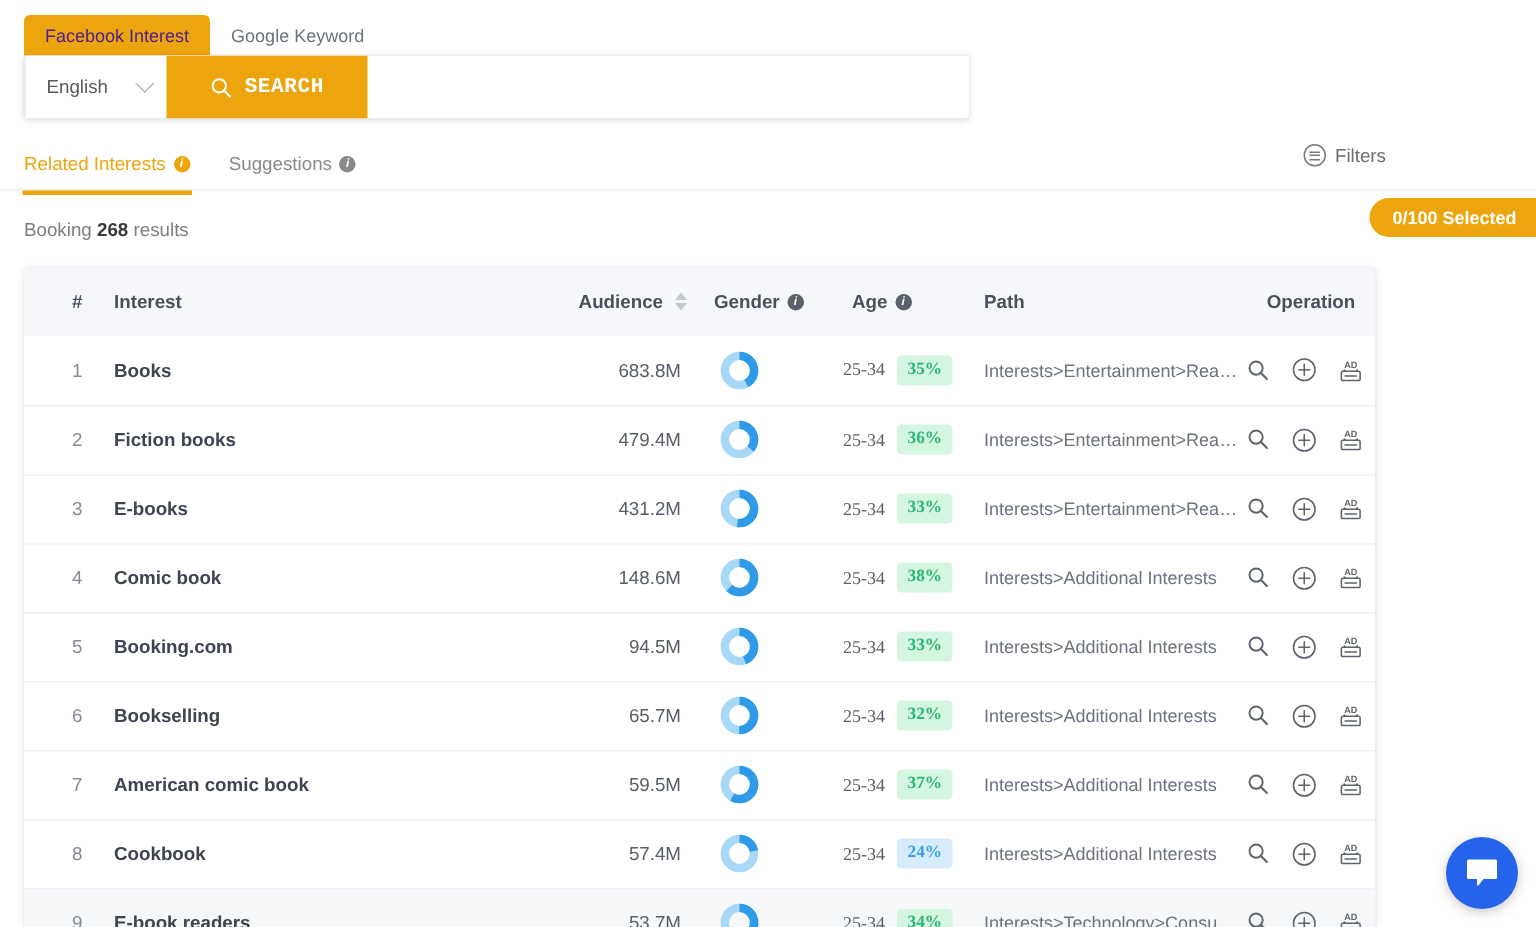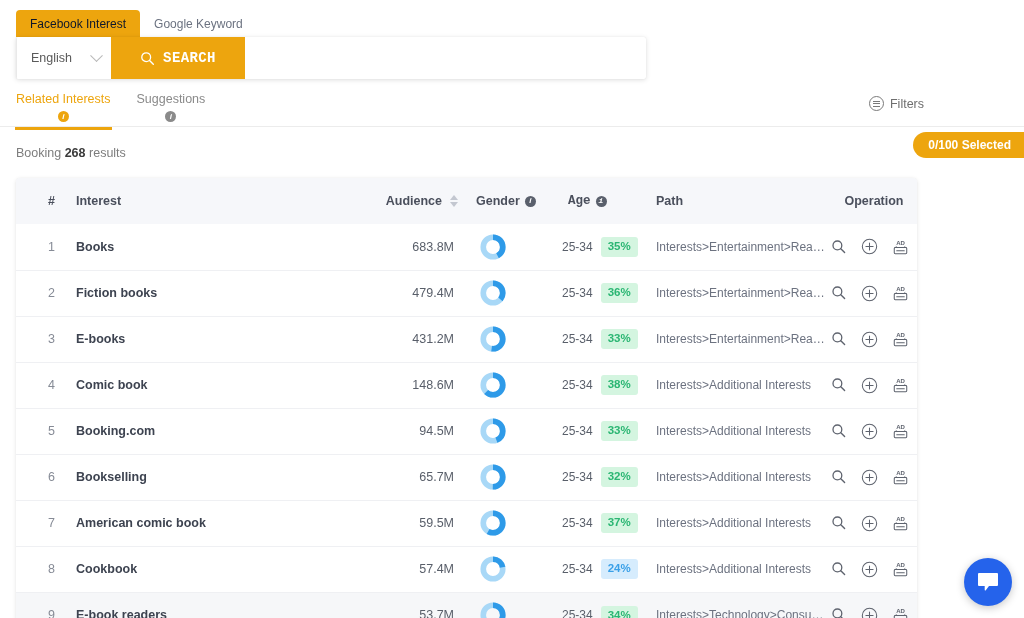--- a/index.html
+++ b/index.html
@@ -30,21 +30,21 @@
     padding: 0 14px;
     display: flex; align-items: center;
     font-size: 12px;
     color: #6b7280;
     border-radius: 4px 4px 0 0;
     cursor: pointer;
     white-space: nowrap;
   }
   .top-tab.active {
     background: #eda50e;
-    color: #0f172a;
+    color: #4c1d95;
     font-weight: 400;
   }
 
   
   .search-wrap {
     position: absolute;
     left: 16px; top: 37px;
     width: 630px; height: 42px;
     background: #ffffff;
     border-radius: 2px;
@@ -103,21 +103,20 @@
     gap: 26px;
     height: 34px;
   }
   .subtab {
     display: flex; align-items: center; gap: 5px;
     font-size: 12.5px;
     color: #8a8a8a;
     cursor: pointer;
     height: 34px;
     position: relative;
-    flex-direction: column;
   }
   .subtab.active { color: #eda50e; }
   .subtab.active::after {
     content: "";
     position: absolute;
     left: -1px; right: -1px; bottom: -4px;
     height: 3px;
     background: #eda50e;
   }
   .info-dot {
@@ -236,21 +235,21 @@
   .c-idx  { padding-left: 32px; color: #868b96; }
   .c-int  { padding-left: 0; font-weight: bold; color: #3e4characters; }
   .c-int  { font-weight: bold; color: #3d4350; margin-left: 36px; }
   .c-aud  { text-align: right; padding-right: 22px; color: #585e69; }
   .c-gen  { }
   .c-age  { }
   .c-path { color: #6c7280; font-size: 12px; white-space: nowrap; overflow: hidden; text-overflow: ellipsis; padding-right: 6px; }
   .c-op   { }
 
   .gen-cell { display: flex; align-items: center; justify-content: flex-start; padding-left: 4px; }
-  .age-cell { display: flex; align-items: center; justify-content: flex-start; gap: 8px; padding-left: 6px; }
+  .age-cell { display: flex; align-items: center; justify-content: flex-start; gap: 8px; padding-left: 6px; font-family: Liberation Serif, serif; }
   .age-range { color: #595f6a; font-size: 12px; }
   .age-badge {
     font-size: 11.5px;
     font-weight: bold;
     border-radius: 3px;
     padding: 4px 7px;
     line-height: 1;
   }
   .age-badge.green { background: #d4f5e0; color: #2bb673; }
   .age-badge.blue  { background: #d6ecfd; color: #3aa0e8; }
@@ -355,21 +354,21 @@
                 </span>
             </div>
           </th>
           <th class="th-gen">
             <div class="th-in" style="padding-left:0;">
               <span>Gender</span>
               <span class="info-dot" style="background:#5a606c">i</span>
             </div>
           </th>
           <th class="th-age">
-            <div class="th-in" style="padding-left:12px;font-family:Liberation Mono, monospace;">
+            <div class="th-in" style="padding-left:12px;">
               <span>Age</span>
               <span class="info-dot" style="background:#5a606c">i</span>
             </div>
           </th>
           <th class="th-path">
             <div class="th-in">
               <span>Path</span>
             </div>
           </th>
           <th class="th-op">

